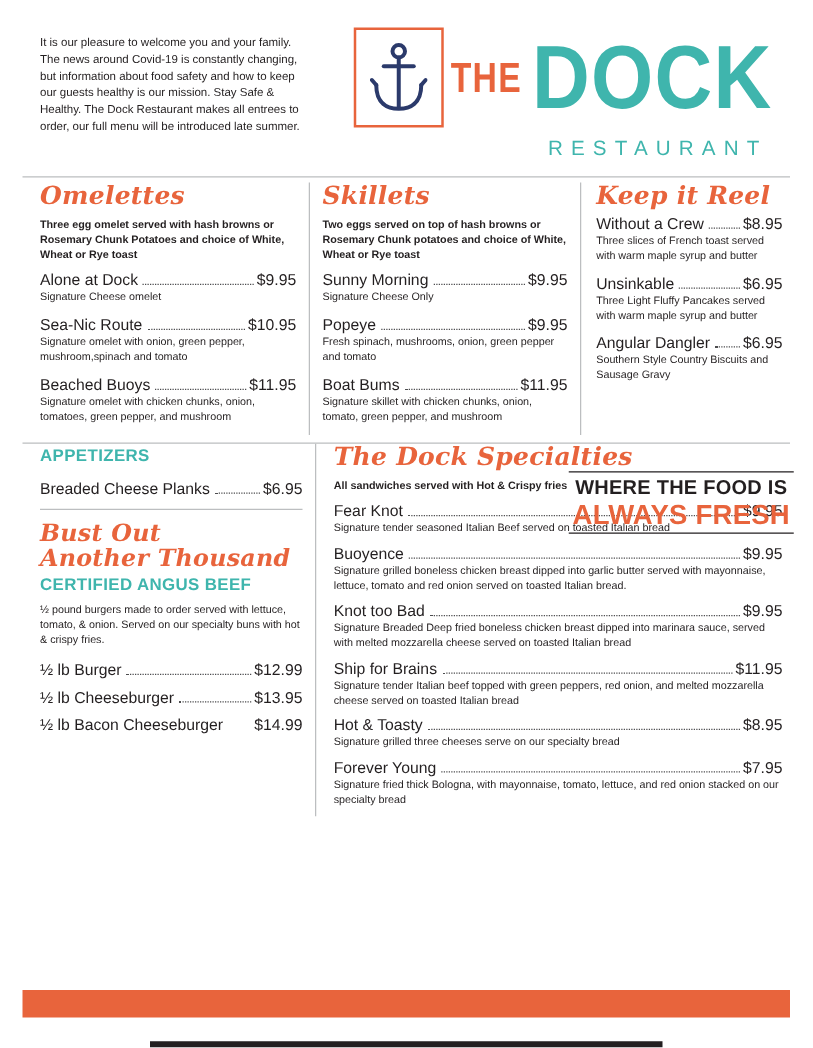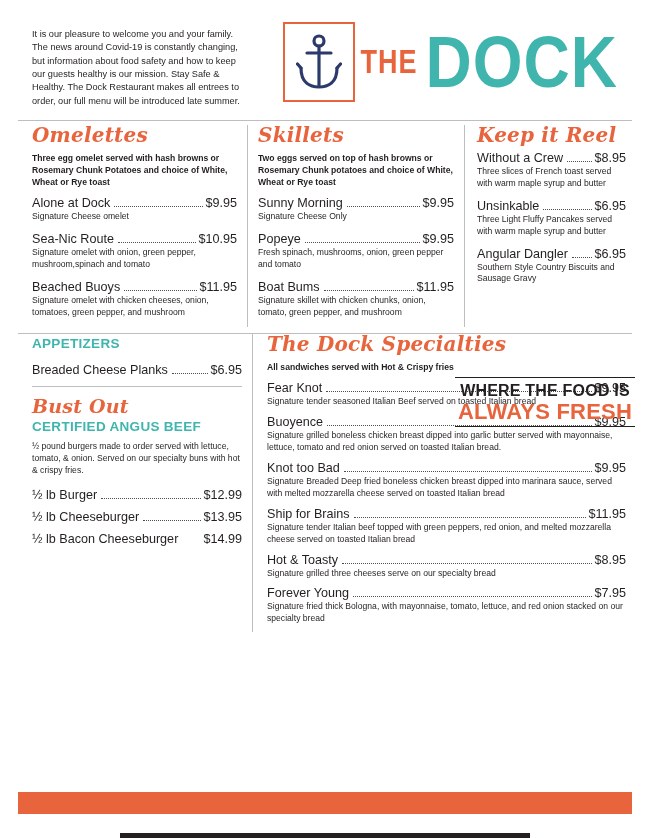--- a/index.html
+++ b/index.html
@@ -218,20 +218,21 @@
               <line x1="11" y1="20" x2="35" y2="20"></line>
               <path d="M5 35 C5 50 14 54 23 54 C32 54 41 50 41 35"></path>
               <line x1="5" y1="35" x2="1.5" y2="31"></line>
               <line x1="41" y1="35" x2="44.5" y2="31"></line>
             </g>
           </svg>
         </div>
         <div class="the-word">THE</div>
         <div class="dock-word">DOCK</div>
       </div>
+      <div class="restaurant-word">RESTAURANT</div>
     </div>
   </div>
 
   <hr class="hr">
 
   <div class="cols">
 
     <div class="col-omelettes">
       <div class="script">Omelettes</div>
       <div class="note">Three egg omelet served with hash browns or Rosemary Chunk Potatoes and choice of White, Wheat or Rye toast</div>
@@ -253,21 +254,21 @@
         </div>
         <div class="desc">Signature omelet with onion, green pepper, mushroom,spinach and tomato</div>
       </div>
 
       <div class="item">
         <div class="item-line">
           <span class="item-name">Beached Buoys</span>
           <span class="dots"></span>
           <span class="price">$11.95</span>
         </div>
-        <div class="desc">Signature omelet with chicken cheeses, onion, tomatoes, green pepper, and mushroom</div>
+        <div class="desc">Signature omelet with chicken chunks, onion, tomatoes, green pepper, and mushroom</div>
       </div>
     </div>
 
     <div class="vline"></div>
 
     <div class="col-skillets">
       <div class="script">Skillets</div>
       <div class="note">Two eggs served on top of hash browns or Rosemary Chunk potatoes and choice of White, Wheat or Rye toast</div>
 
       <div class="item">
@@ -350,20 +351,21 @@
             <span class="price">$6.95</span>
           </div>
         </div>
       </div>
 
       <hr class="hr">
       <div style="height:10px"></div>
 
       <div>
         <div class="script small">Bust Out</div>
+        <div class="script small">Another Thousand</div>
         <div class="subhead">CERTIFIED ANGUS BEEF</div>
         <div class="note reg">½ pound burgers made to order served with lettuce, tomato, &amp; onion. Served on our specialty buns with hot &amp; crispy fries.</div>
         <div style="height:4px"></div>
 
         <div class="burger-line">
           <span class="item-name">½ lb Burger</span>
           <span class="dots"></span>
           <span class="price">$12.99</span>
         </div>
         <div class="burger-line">

